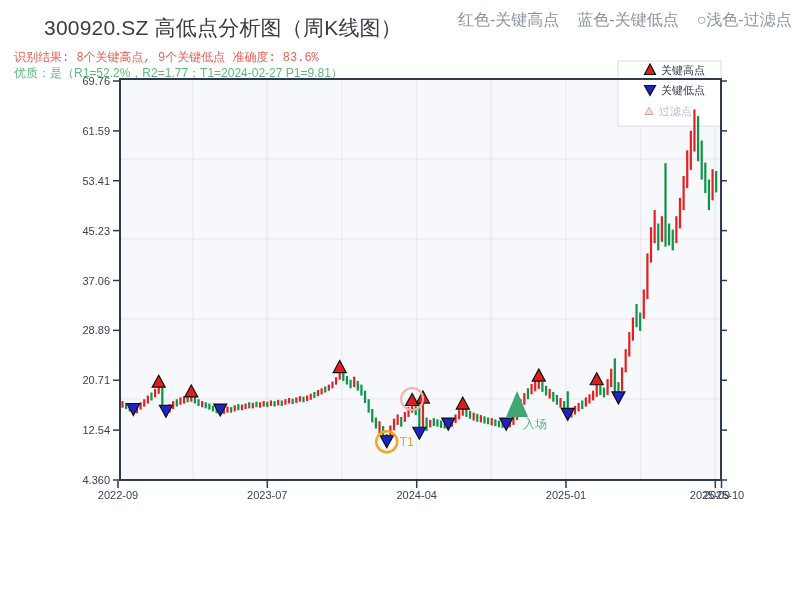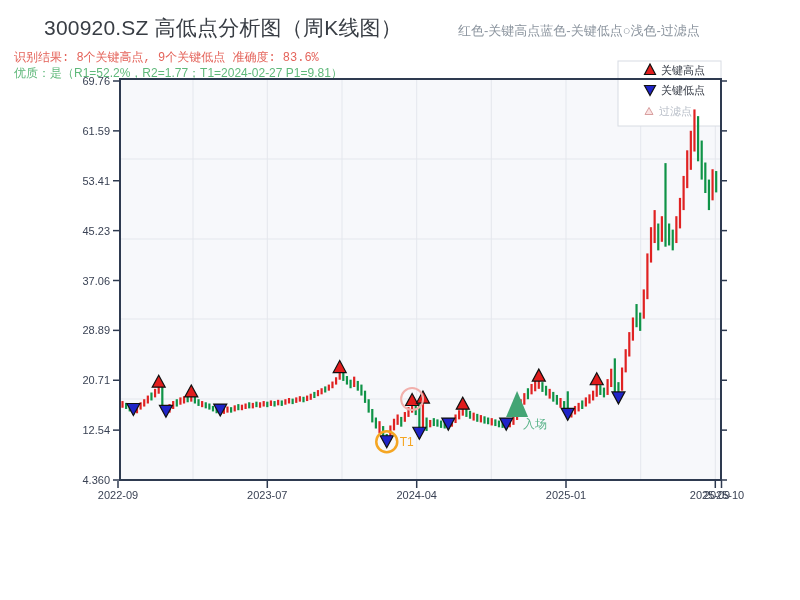--- a/index.html
+++ b/index.html
@@ -6,22 +6,22 @@
   body{
     width:800px;height:600px;position:relative;background:#ffffff;
     font-family:"Liberation Sans","DejaVu Sans",sans-serif;
     overflow:hidden;
   }
   .title{
     position:absolute;left:17px;top:14px;
     font-size:21px;color:#383d44;letter-spacing:.2px;margin-left:27px;
   }
   .note{
-    position:absolute;left:458px;top:22px;display:flex;
-    font-size:13px;color:#8b949e;white-space:nowrap;
+    position:absolute;left:458px;top:10px;display:flex;gap:18px;
+    font-size:16px;color:#8b949e;white-space:nowrap;
   }
   .sub-red{
     position:absolute;left:14px;top:49px;
     font-size:12px;color:#e4635a;z-index:1;white-space:nowrap;font-family:Liberation Mono, monospace;
   }
   .sub-green{
     position:absolute;left:14px;top:65px;
     font-size:12px;color:#5fb87a;z-index:1;white-space:nowrap;
   }
   svg.chart{position:absolute;left:0;top:0;z-index:2;}

